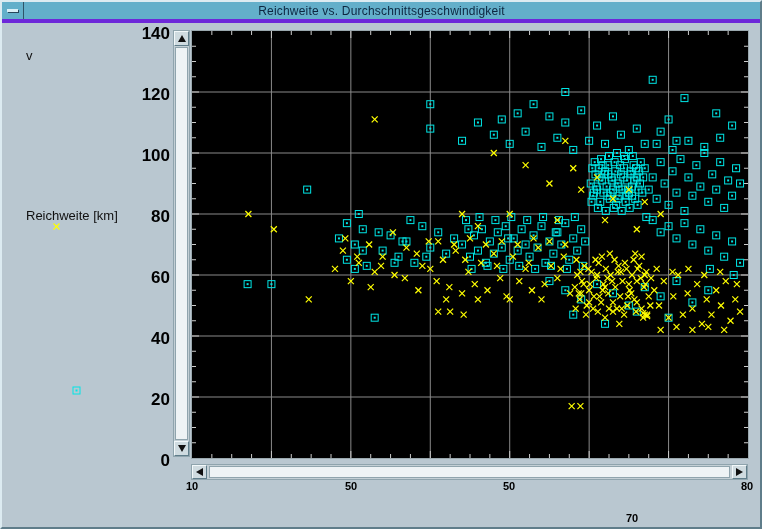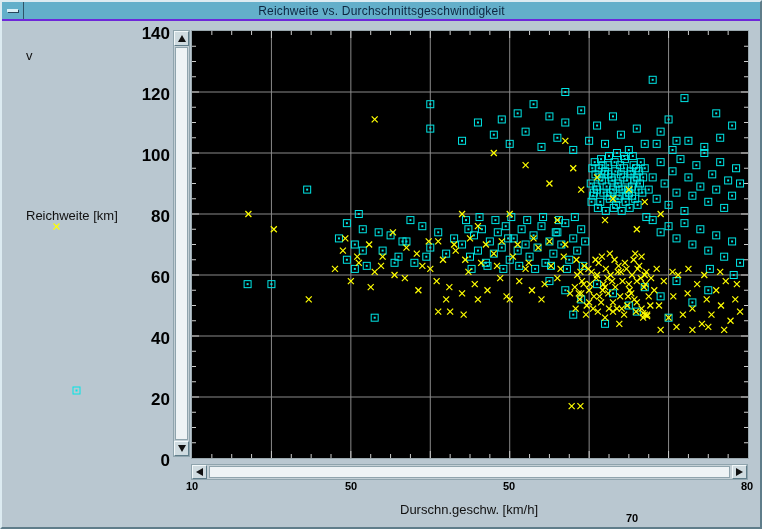--- a/index.html
+++ b/index.html
@@ -1,20 +1,20 @@
 <!DOCTYPE html>
 <html><head>
 <meta charset="utf-8">
 <style>
   html,body{margin:0;padding:0;background:#8fa6b0;font-family:"Liberation Sans",sans-serif;}
   .window{position:relative;width:762px;height:529px;box-sizing:border-box;
     background:#b9c7d0;border:2px solid;border-color:#dcebf1 #5f7d8a #5f7d8a #dcebf1;
     outline:1px solid #92a8b2;overflow:hidden;}
   .titlebar{position:absolute;left:0;top:0;right:0;height:17px;background:#63afca;
-    border-bottom:2px solid #6d28d9;display:flex;align-items:center;}
+    border-bottom:4px solid #6d28d9;display:flex;align-items:center;}
   .min-btn{width:21px;height:17px;border-right:1px solid #2e5468;display:flex;
     align-items:center;justify-content:center;background:#63afca;cursor:pointer;}
   .min-dash{width:11px;height:3px;background:#d9eff6;box-shadow:1px 1px 0 #27475a;}
   .title{flex:1;text-align:center;font-size:12px;color:#0d2740;letter-spacing:.2px;
     padding-right:21px;}
   .lbl{position:absolute;color:#111;font-size:13px;}
   .ytick{position:absolute;width:44px;text-align:right;font-size:17px;font-weight:bold;color:#000;}
   .xtick{position:absolute;width:30px;text-align:center;font-size:11px;font-weight:bold;color:#000;top:478px;}
   .xtitle{position:absolute;left:357px;top:500px;width:220px;text-align:center;
     font-size:13px;color:#111;}
@@ -1098,15 +1098,14 @@
       <div class="tri-right"></div>
     </div>
   </div>
 
   <span class="xtick" style="left:175px;">10</span>
   <span class="xtick" style="left:334px;">50</span>
   <span class="xtick" style="left:492px;">50</span>
   <span class="xtick" style="left:615px;margin-top:32px;">70</span>
   <span class="xtick" style="left:730px;">80</span>
 
-  <div class="xtitle">Durschn.geschw. [km/h]</div>
 
 </div>
 
 </body></html>

